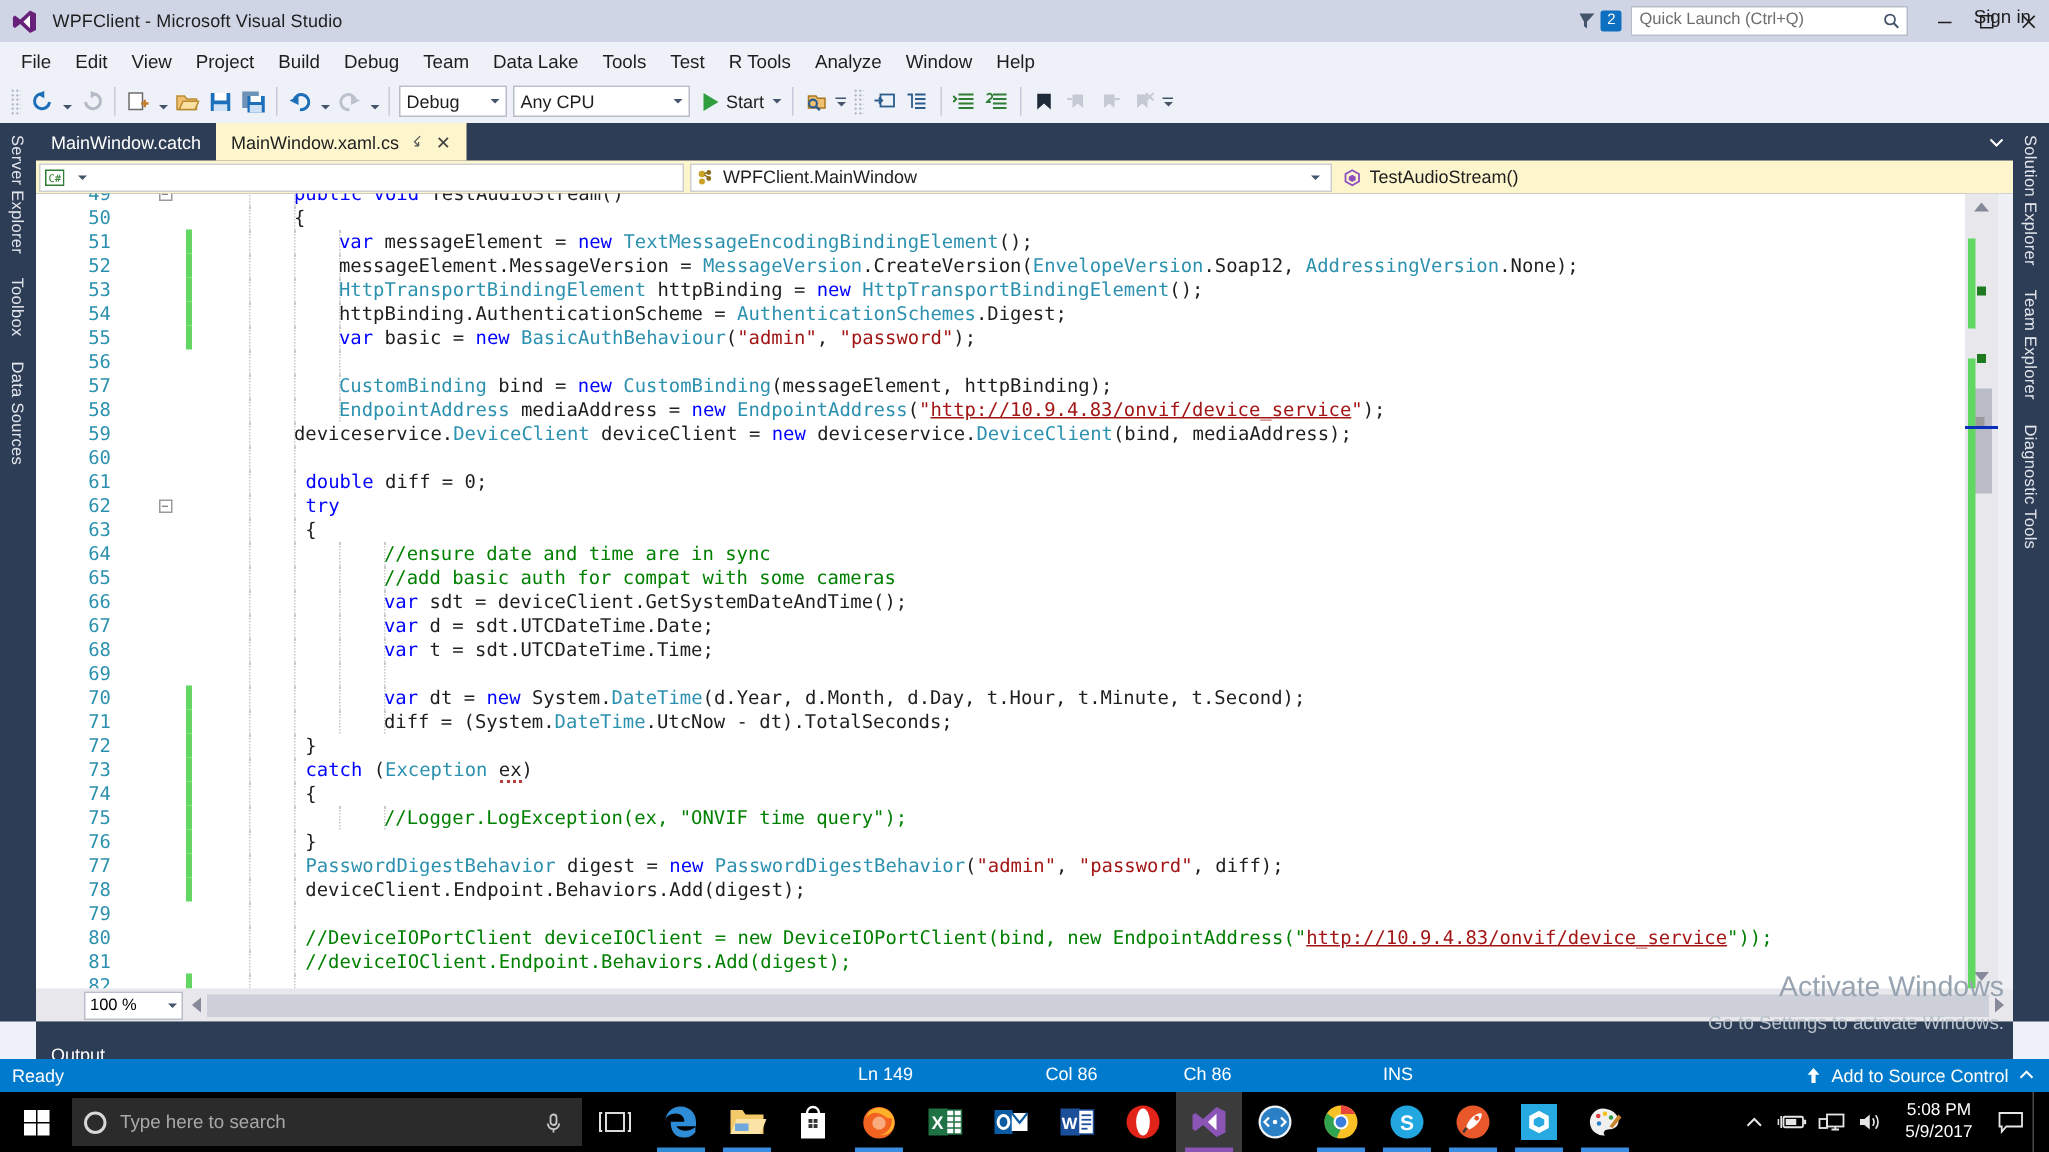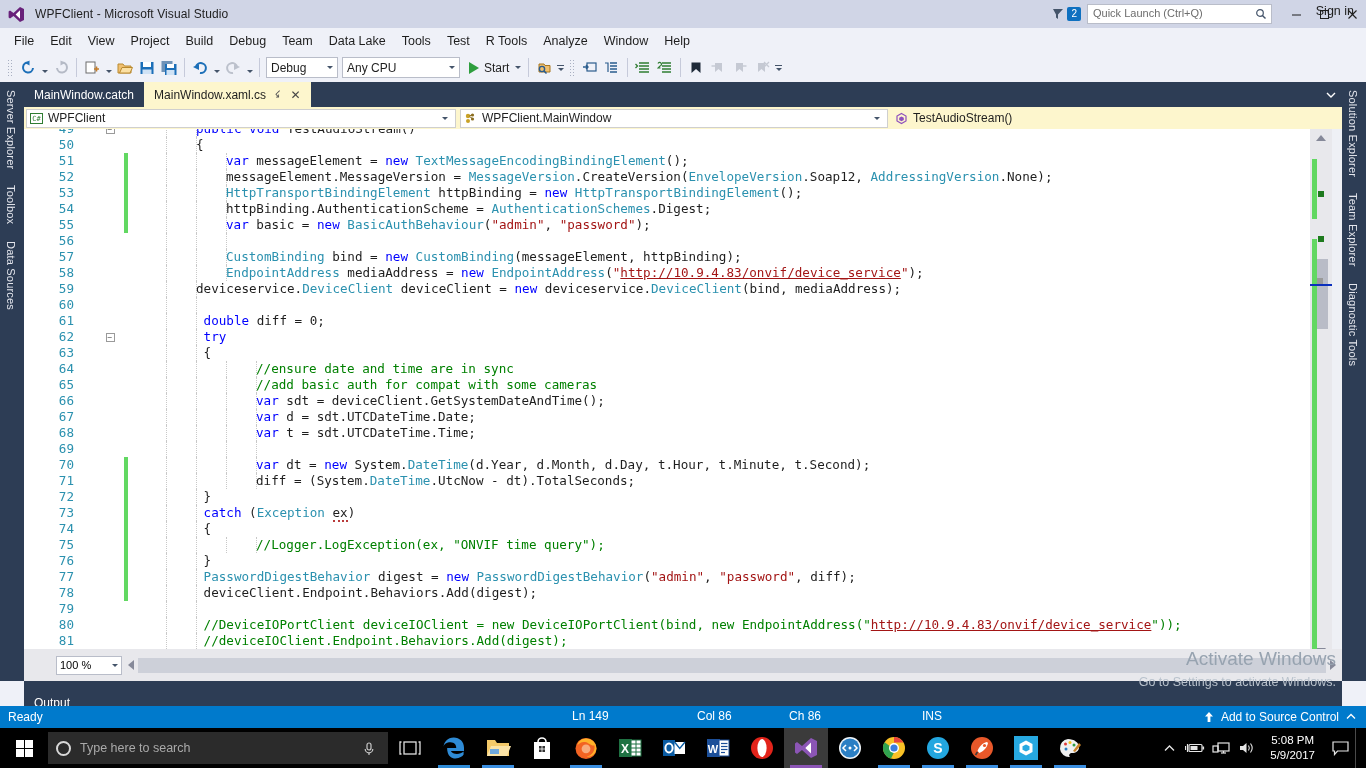--- a/index.html
+++ b/index.html
@@ -243,21 +243,21 @@
   }
   #codelens-bar {
     position: absolute; right: 0; top: 0; width: 10px; height: 530px;
     background: #eef0f5;
   }
   .green-strip { position: absolute; left: 2px; width: 5px; background: #62d862; }
   .marker { position: absolute; width: 6px; height: 6px; }
 
   
   #hbar {
-    position: absolute; left: 0; bottom: 0; width: 1318px; height: 32px;
+    position: absolute; left: 0; bottom: 0; width: 1318px; height: 22px;
     background: #e8e8ec; display: flex; align-items: center;
   }
   #zoom-combo {
     width: 66px; height: 19px; margin-left: 32px; background: #fff;
     border: 1px solid #b9bdc9; font-size: 11px; display: flex;
     align-items: center; padding: 0 3px;
   }
   #zoom-combo .zl { flex: 1; }
   #hscroll {
     flex: 1; height: 19px; margin: 0 2px; background: #e8e8ec;
@@ -588,21 +588,20 @@
       </div>
 
     <div id="navbar">
       <div class="nav-combo" id="nav-c1">
         <span class="nav-icon">
           <svg width="13" height="13" viewBox="0 0 13 13">
               <rect x="0.5" y="1.5" width="12" height="10" fill="#fff" stroke="#2f7d32"></rect>
               <text x="6.5" y="9" font-size="7" text-anchor="middle" fill="#2f7d32" font-family="monospace">C#</text>
             </svg>
         </span>
-        <span class="nc-label">WPFClient</span>
         <i class="caret-dn"></i>
       </div>
       <div class="nav-combo" id="nav-c2">
         <span class="nav-icon">
           <svg width="13" height="13" viewBox="0 0 13 13">
               <circle cx="4" cy="4" r="2.2" fill="#c9a227"></circle>
               <circle cx="8.5" cy="3" r="1.6" fill="#8a6d1f"></circle>
               <circle cx="8.5" cy="7" r="1.6" fill="#8a6d1f"></circle>
               <path d="M5.6 4.6 L8 6.2 M5.6 3.6 L8 3.2" stroke="#8a6d1f" stroke-width="1"></path>
               <circle cx="4" cy="9" r="2" fill="#c9a227"></circle>

